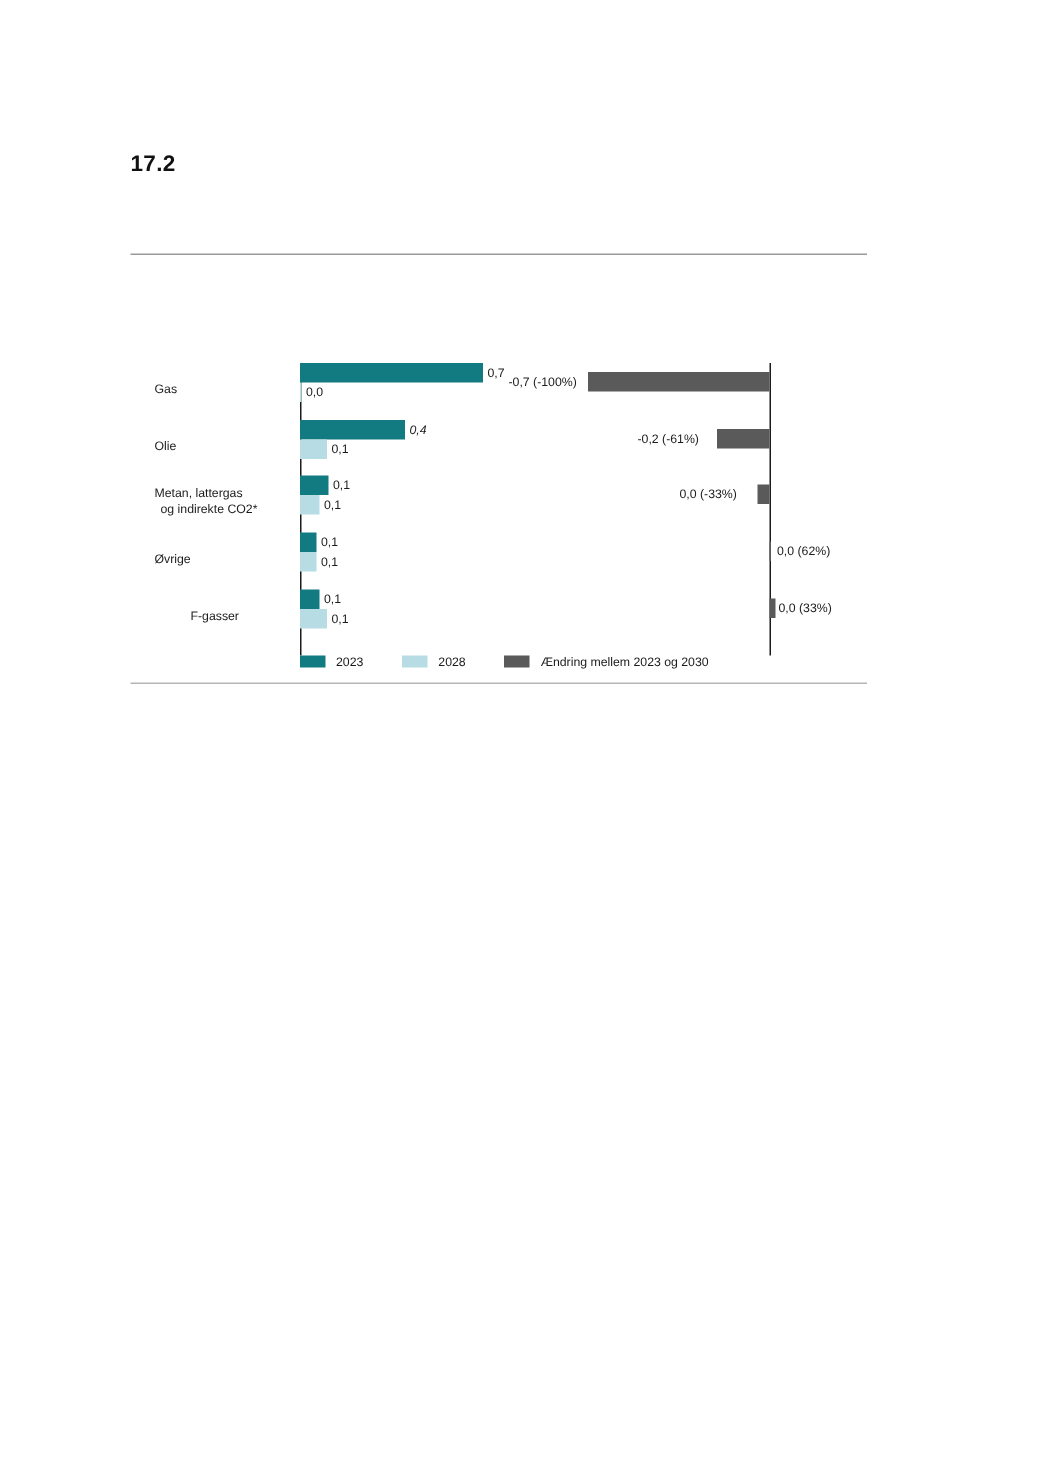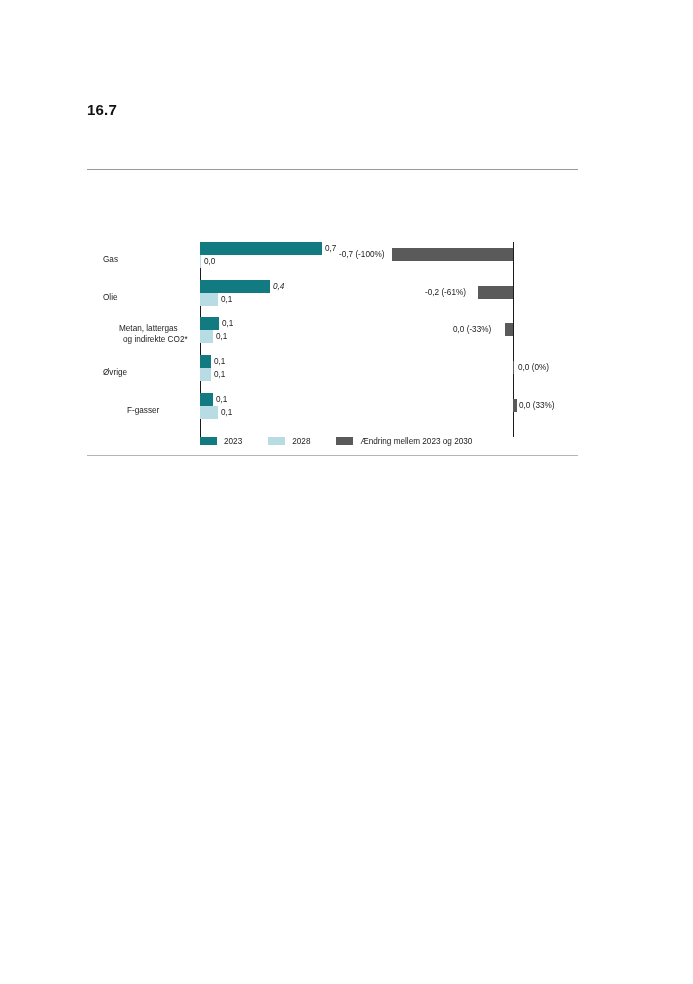--- a/index.html
+++ b/index.html
@@ -66,21 +66,21 @@
 
   .row-label {
     position: absolute;
     left: 103px;
     width: 95px;
     font-size: 8.2px;
     line-height: 10px;
     color: #1b1b1b;
     text-align: left;
   }
-  .row-label.two-line { line-height: 10.5px; margin-left: 16px; }
+  .row-label.two-line { line-height: 10.5px; }
   .row-label .indent { padding-left: 4px; display: block; }
 
   
   .bar-left {
     position: absolute;
     left: 200px;
     height: 13px;
   }
   .bar-2023 { background: #127B82; }
   .bar-2030 { background: #B7DCE3; }
@@ -130,21 +130,21 @@
   }
   .legend-label {
     font-size: 8.2px;
     color: #1b1b1b;
     white-space: nowrap;
   }
 </style>
 </head>
 <body>
 
-<div id="figure-number">16.7</div>
+<div id="figure-number">17.2</div>
 
 <div class="hrule" id="rule-top"></div>
 <div class="hrule" id="rule-bottom"></div>
 
 <div id="chart">
 
   <div class="axis-line" id="axis-left"></div>
   <div class="axis-line" id="axis-right"></div>
 
   <div class="row" style="top:242px;">
@@ -186,21 +186,21 @@
 
   <div class="row" style="top:355px;">
     <div class="row-label" style="top:13px;">
       <span>Øvrige</span>
     </div>
     <div class="bar-left bar-2023" style="top:0px; width:11px;"></div>
     <div class="bar-left-value" style="left:214px; top:0px;">0,1</div>
     <div class="bar-left bar-2030" style="top:13px; width:11px;"></div>
     <div class="bar-left-value" style="left:214px; top:13px;">0,1</div>
     <div class="bar-change" style="left:512.5px; top:6px; width:0.6px;"></div>
-    <div class="bar-change-value" style="left:518px; top:6px;">0,0 (0%)</div>
+    <div class="bar-change-value" style="left:518px; top:6px;">0,0 (62%)</div>
   </div>
 
   <div class="row" style="top:393px;">
     <div class="row-label" style="top:13px;margin-left:24px;">
       <span>F-gasser</span>
     </div>
     <div class="bar-left bar-2023" style="top:0px; width:13px;"></div>
     <div class="bar-left-value" style="left:216px; top:0px;">0,1</div>
     <div class="bar-left bar-2030" style="top:13px; width:18px;"></div>
     <div class="bar-left-value" style="left:221px; top:13px;">0,1</div>

